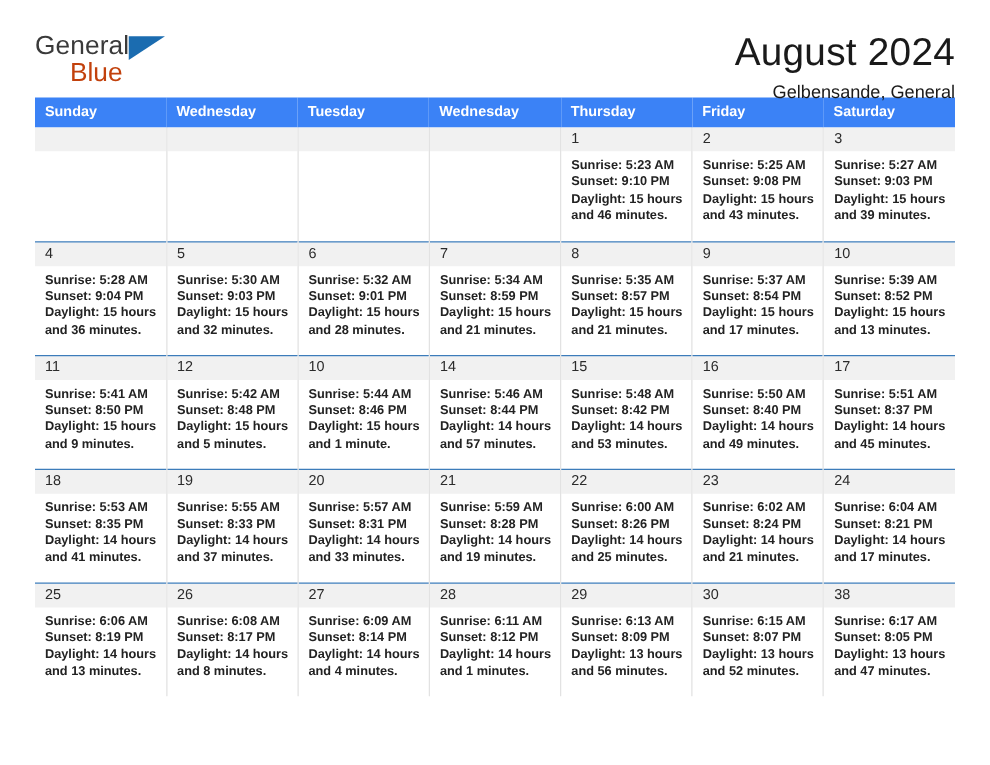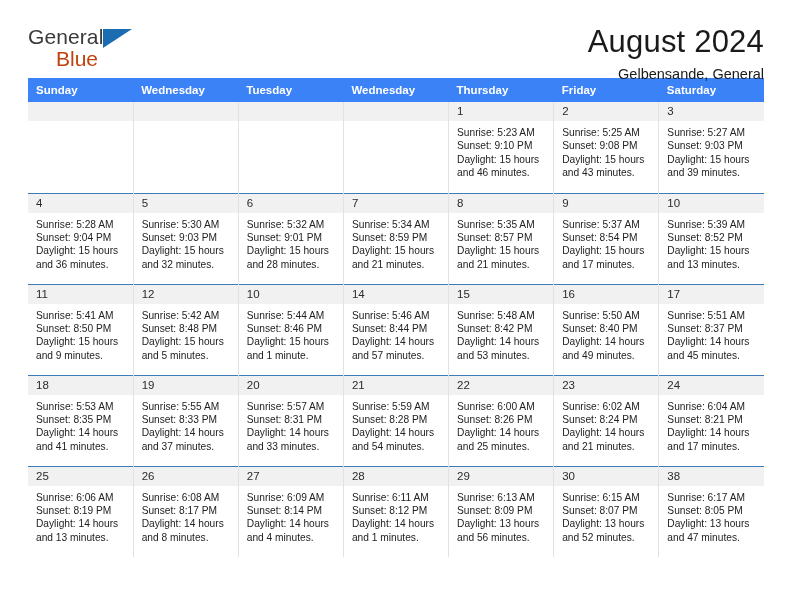--- a/index.html
+++ b/index.html
@@ -107,20 +107,21 @@
     height: 19px;
     line-height: 11px;
   }
   .daynum.empty { color: transparent; }
 
   .details {
     padding: 5px 6px 0 8px;
     font-size: 10.2px;
     line-height: 13.4px;
     color: #222222;
+    font-weight: bold;
   }
   .details div { white-space: nowrap; }
 </style>
 </head>
 <body>
 
 <div class="page">
 
   <div class="topbar">
 
@@ -348,21 +349,21 @@
               <div>Daylight: 14 hours</div>
               <div>and 33 minutes.</div>
             </div>
           </td>
           <td>
             <div class="daynum">21</div>
             <div class="details">
               <div>Sunrise: 5:59 AM</div>
               <div>Sunset: 8:28 PM</div>
               <div>Daylight: 14 hours</div>
-              <div>and 54 minutes.</div>
+              <div>and 19 minutes.</div>
             </div>
           </td>
           <td>
             <div class="daynum">22</div>
             <div class="details">
               <div>Sunrise: 6:00 AM</div>
               <div>Sunset: 8:26 PM</div>
               <div>Daylight: 14 hours</div>
               <div>and 25 minutes.</div>
             </div>

